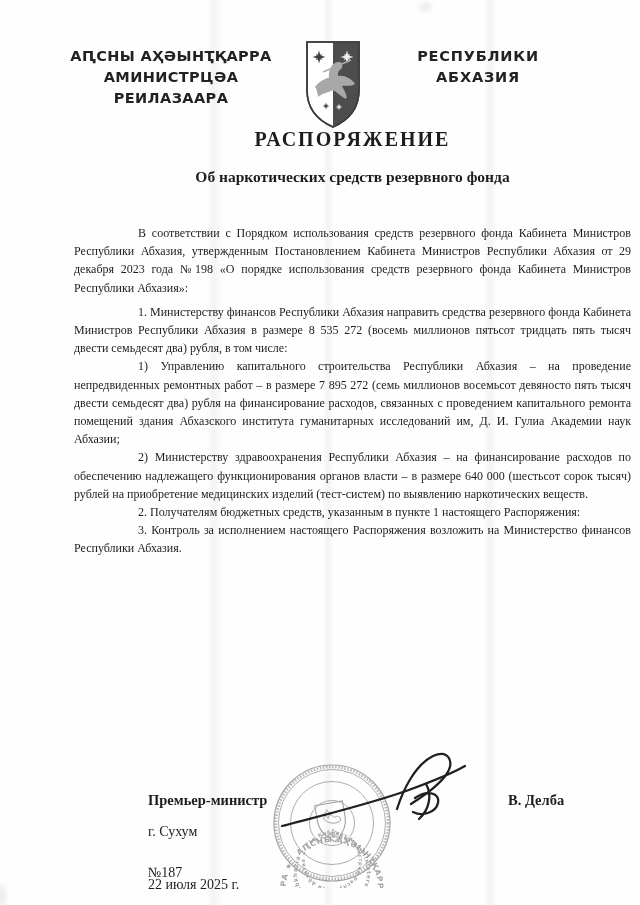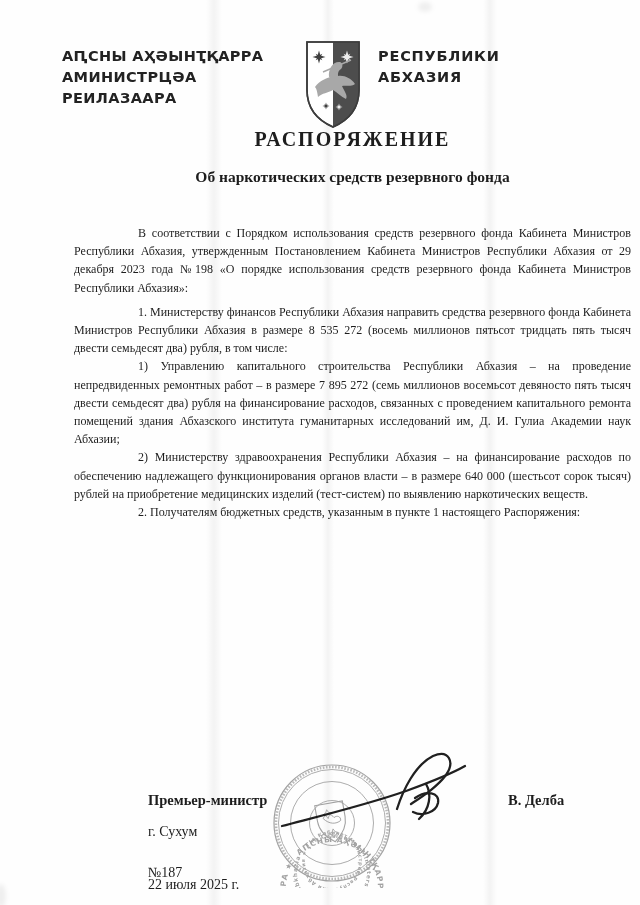--- a/index.html
+++ b/index.html
@@ -9,21 +9,21 @@
     font-family:"Liberation Serif", serif;
   }
   .abs{position:absolute;}
   
   .streak{position:absolute;top:0;bottom:0;pointer-events:none;
     background:linear-gradient(to right,rgba(0,0,0,0),rgba(0,0,0,0.045),rgba(0,0,0,0));}
   .smudge{position:absolute;pointer-events:none;background:rgba(0,0,0,0.06);filter:blur(2px);border-radius:50%;}
   
   .org{
     font-family:"DejaVu Sans", sans-serif;font-weight:bold;
-    font-size:14.5px;line-height:21px;letter-spacing:0.4px;
+    font-size:14.5px;line-height:21px;text-align:center;letter-spacing:0.4px;
     color:#222;
   }
   .org-left{left:62px;top:46px;width:218px;}
   .org-right{left:378px;top:46px;width:200px;letter-spacing:0.8px;}
   .emblem{left:305px;top:40px;width:56px;height:90px;}
   
   .doc-col{left:74px;width:557px;}
   .doc-title{top:128px;text-align:center;font-weight:bold;font-size:20px;letter-spacing:2px;}
   .doc-subtitle{top:167px;text-align:center;font-weight:bold;font-size:15.5px;line-height:20px;}
   
@@ -90,20 +90,21 @@
     <p>1. Министерству финансов Республики Абхазия направить средства резервного фонда Кабинета Министров Республики Абхазия в размере 8 535 272 (восемь миллионов пятьсот тридцать пять тысяч двести семьдесят два) рубля, в том числе:</p>
 
     <p>1) Управлению капитального строительства Республики Абхазия – на проведение непредвиденных ремонтных работ – в размере 7 895 272 (семь миллионов восемьсот девяносто пять тысяч двести семьдесят два) рубля на финансирование расходов, связанных с проведением капитального ремонта помещений здания Абхазского института гуманитарных исследований им, Д. И. Гулиа Академии наук Абхазии;</p>
 
     <p>2) Министерству здравоохранения Республики Абхазия – на финансирование расходов по обеспечению надлежащего функционирования органов власти – в размере 640 000 (шестьсот сорок тысяч) рублей на приобретение медицинских изделий (тест-систем) по выявлению наркотических веществ.</p>
 
     <p>2. Получателям бюджетных средств, указанным в пункте 1 настоящего Распоряжения:</p>
 
 
 
+    <p>3. Контроль за исполнением настоящего Распоряжения возложить на Министерство финансов Республики Абхазия.</p>
   </div>
 
 <div class="abs sig-post">Премьер-министр</div>
 <div class="abs sig-name">В. Делба</div>
 <div class="abs foot-line foot-city">г. Сухум</div>
 <div class="abs foot-line foot-date">22 июля 2025 г.</div>
 <div class="abs foot-line foot-number">№187</div>
 
 <svg class="abs seal" viewBox="0 0 130 130" xmlns="http://www.w3.org/2000/svg">
   <circle cx="65" cy="65" r="58" fill="none" stroke="var(--seal,#969696)" stroke-width="1.2"></circle>

